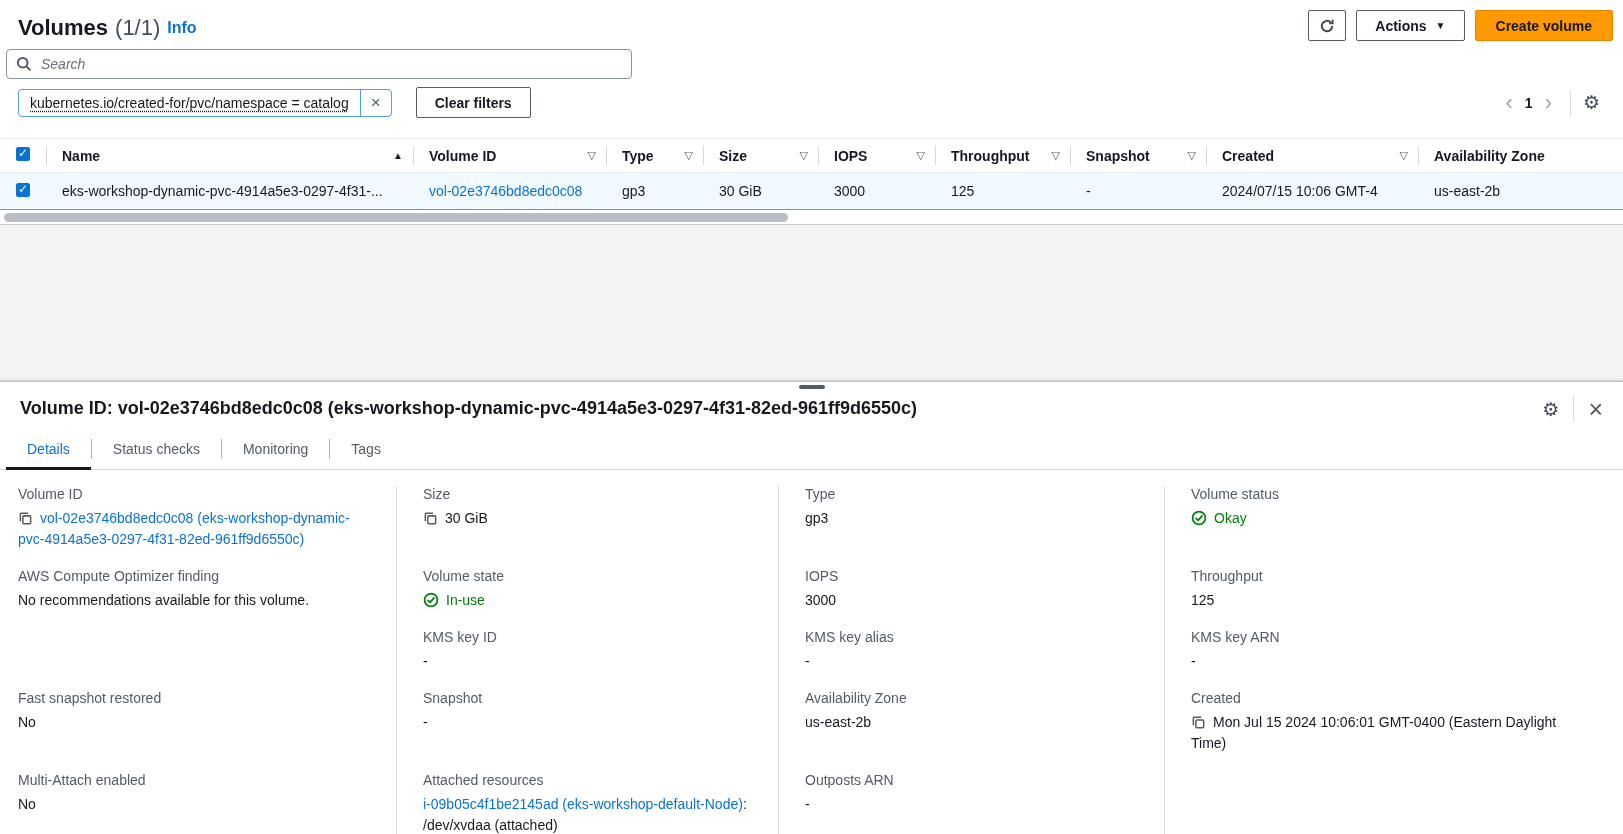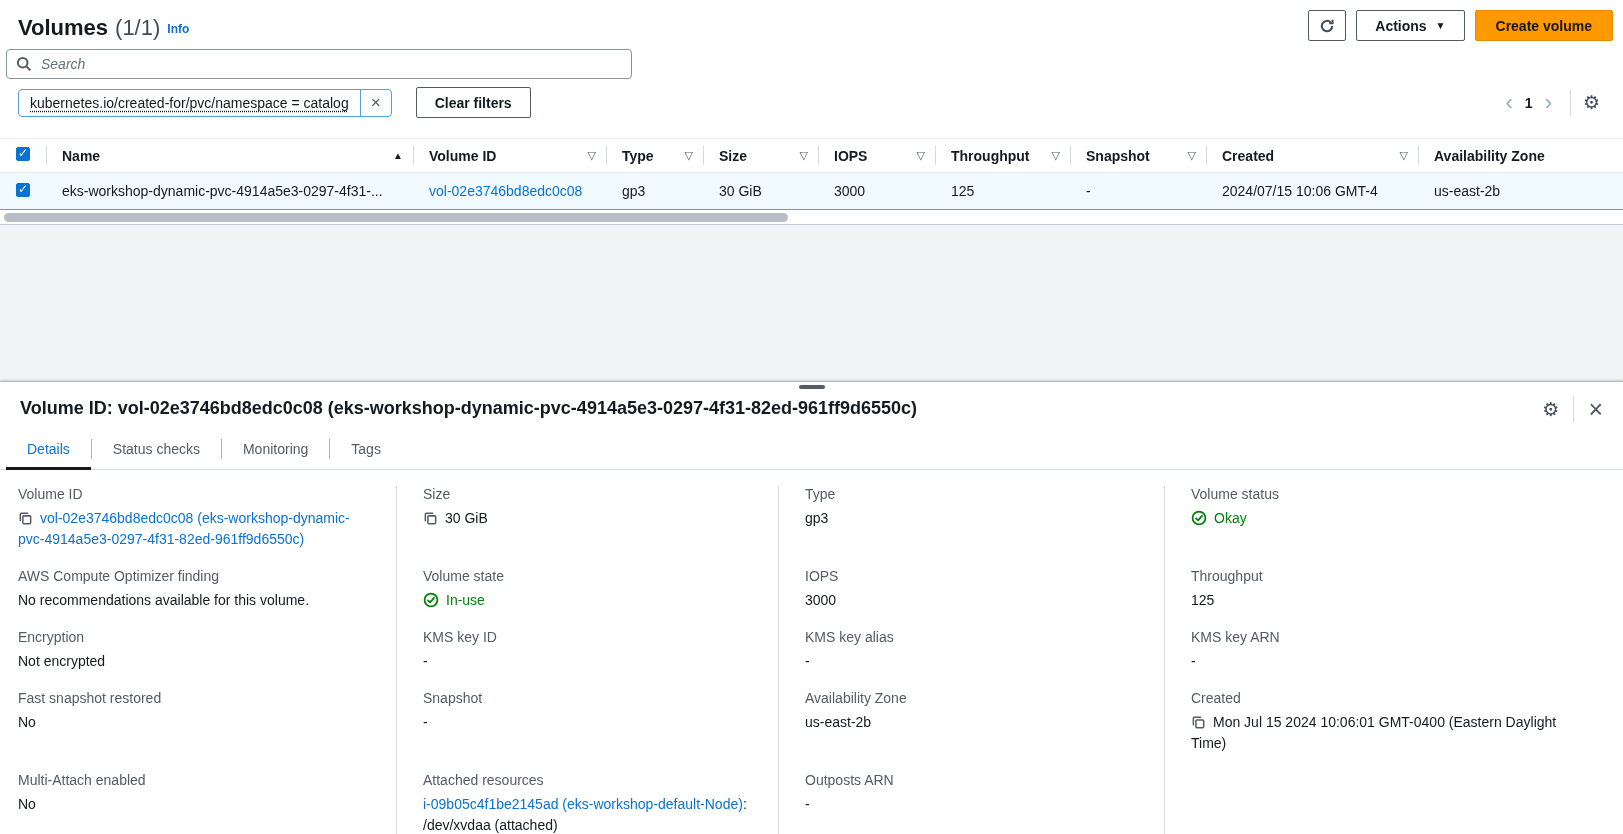--- a/index.html
+++ b/index.html
@@ -9,21 +9,21 @@
     font-size: 14px; color: #16191f; background: #fff;
     display: flex; flex-direction: column;
   }
   a { color: #0972d3; text-decoration: none; cursor: pointer; }
 
   
   .top-bar { padding: 10px 10px 0 18px; display: flex; align-items: flex-end; }
   .title-group { display: flex; align-items: baseline; gap: 7px; }
   .page-title { font-size: 22px; font-weight: 700; }
   .page-count { font-size: 22px; font-weight: 400; color: #414d5c; }
-  .info-link { font-size: 12px; font-weight: 700; color: #0972d3; position: relative; top: -2px; }
+  .info-link { font-size: 16px; font-weight: 700; color: #0972d3; position: relative; top: -2px; }
   .top-actions { margin-left: auto; display: flex; align-items: center; gap: 10px; }
   .btn {
     height: 31px; padding: 0 18px; background: #fff;
     border: 1px solid #545b64; border-radius: 2px;
     font-family: inherit; font-size: 14px; font-weight: 700; color: #16191f;
     display: inline-flex; align-items: center; gap: 9px; cursor: pointer;
   }
   .btn-icon-only { width: 38px; padding: 0; justify-content: center; }
   .btn-primary { background: #ff9900; border-color: #eb8600; color: #161616; padding: 0 20px; }
   .caret { font-size: 10px; color: #16191f; }
@@ -350,24 +350,20 @@
     </div>
     <div class="cell c3 r2">
       <div class="flabel">IOPS</div>
       <div class="fvalue">3000</div>
     </div>
     <div class="cell c4 r2">
       <div class="flabel">Throughput</div>
       <div class="fvalue">125</div>
     </div>
 
-    <div class="cell c1 r3">
-      <div class="flabel">Encryption</div>
-      <div class="fvalue">Not encrypted</div>
-    </div>
     <div class="cell c2 r3">
       <div class="flabel">KMS key ID</div>
       <div class="fvalue">-</div>
     </div>
     <div class="cell c3 r3">
       <div class="flabel">KMS key alias</div>
       <div class="fvalue">-</div>
     </div>
     <div class="cell c4 r3">
       <div class="flabel">KMS key ARN</div>

